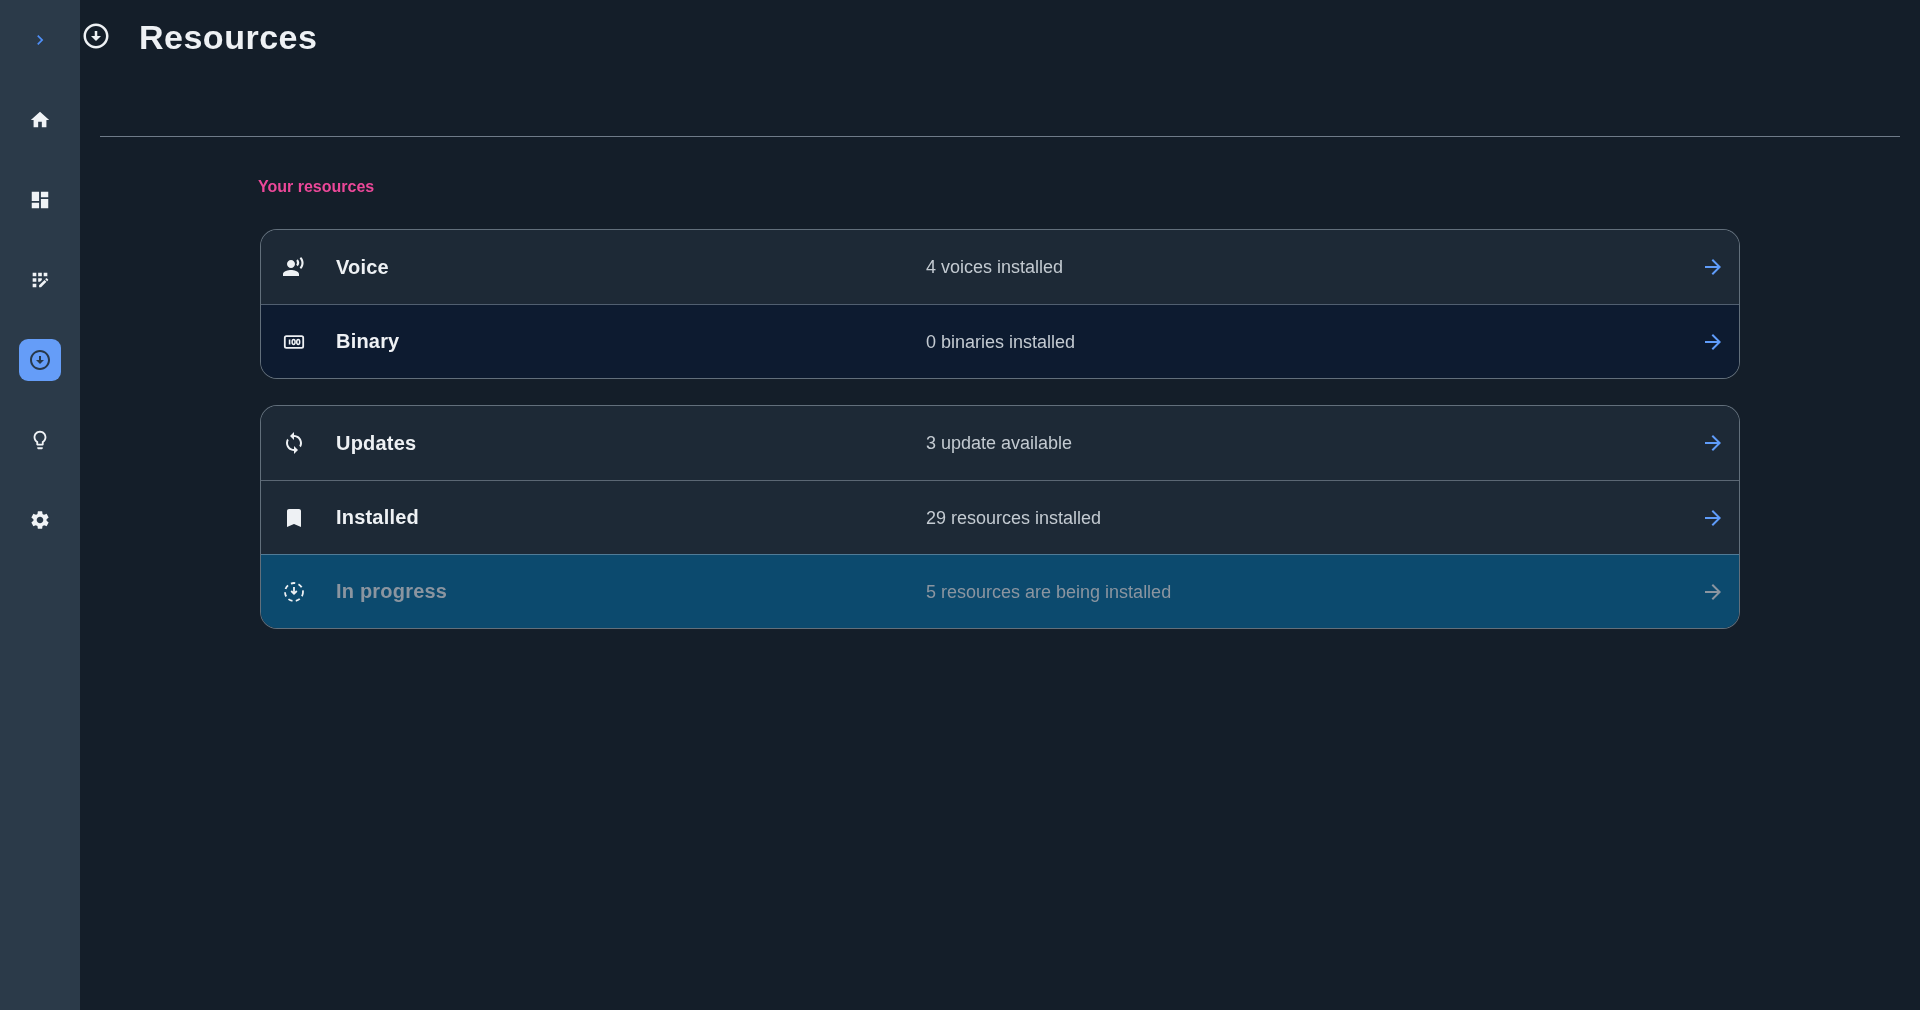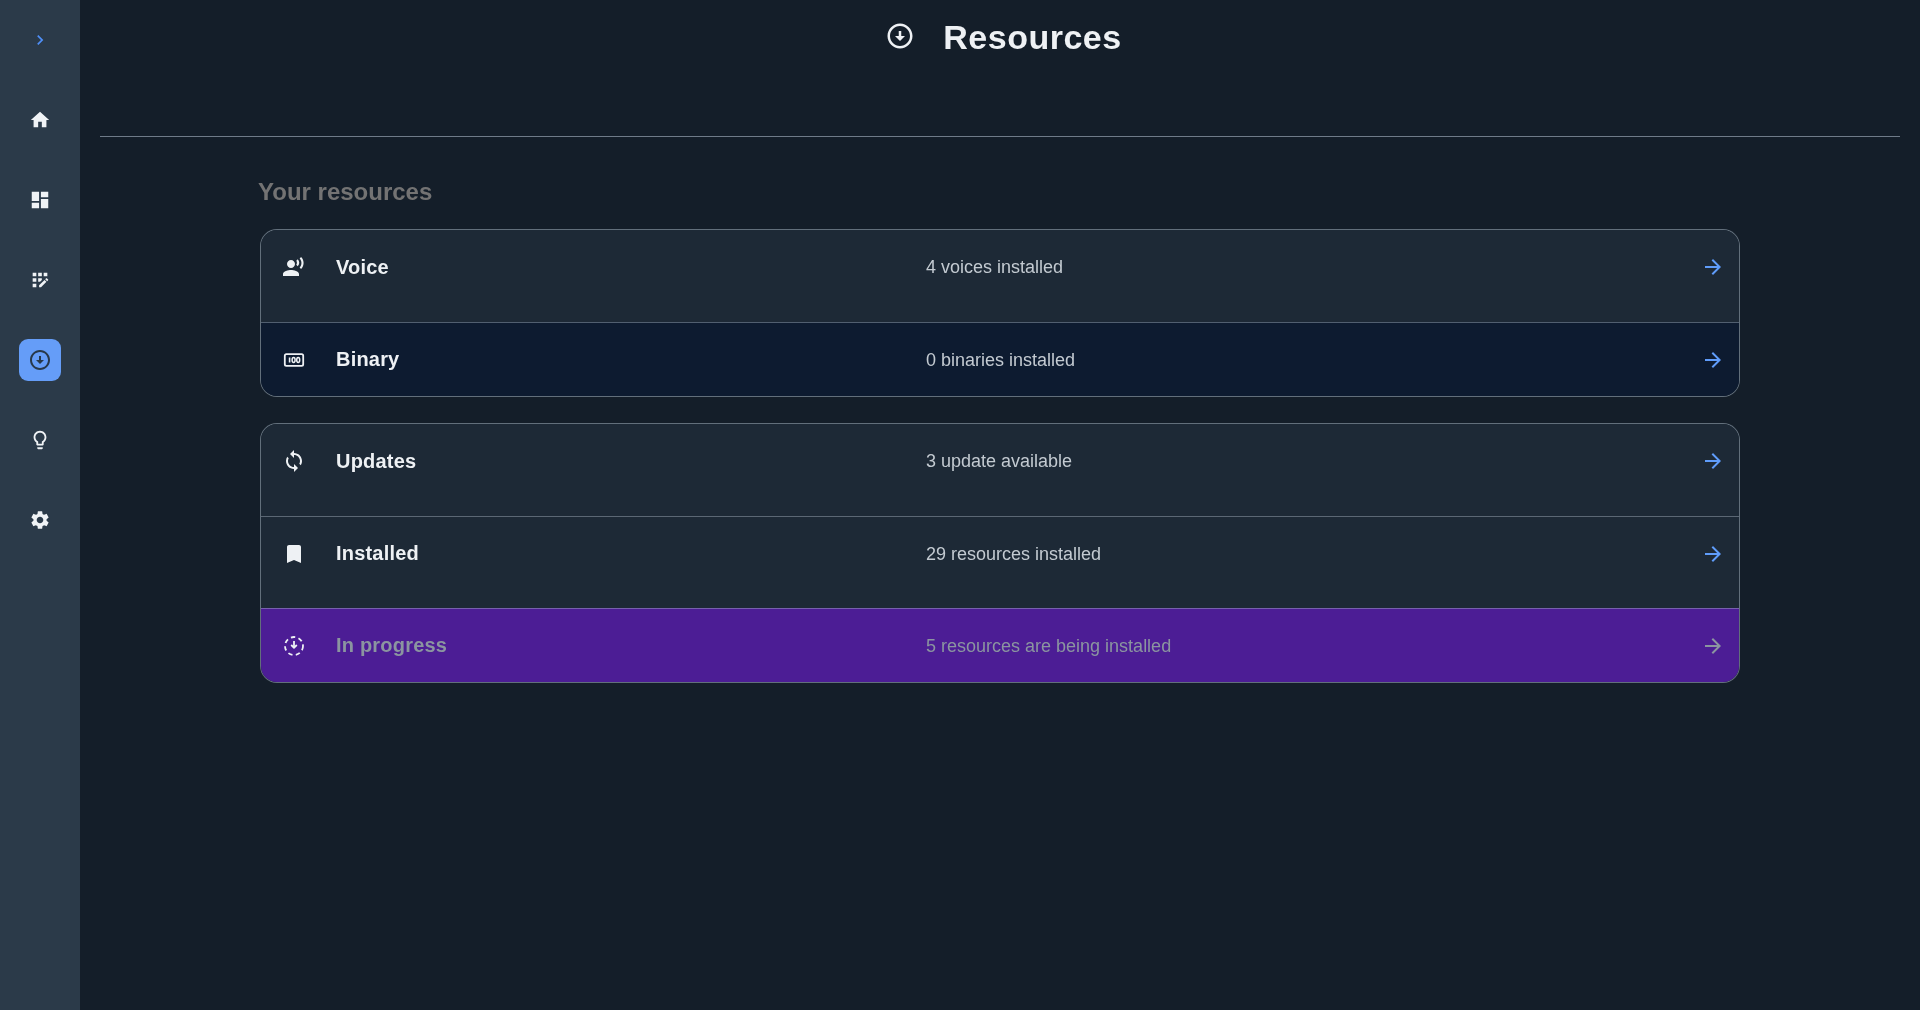--- a/index.html
+++ b/index.html
@@ -29,62 +29,62 @@
   .side-item.toggle svg { width:20px; height:20px; }
   .active-pill {
     width:42px; height:42px; border-radius:9px;
     background:#659df8; color:#27384a;
     display:flex; align-items:center; justify-content:center;
   }
   .active-pill svg { width:24px; height:24px; }
 
   
   .header {
-    position:absolute; left:87px; top:0; right:0; height:137px;
-    display:flex; align-items:flex-start; justify-content:center;
+    position:absolute; left:81px; top:0; right:0; height:137px;
+    display:flex; align-items:flex-start; 
   }
   .header-inner {
     margin-top:18px;
     display:flex; align-items:center; gap:28px;
   }
   .header-inner svg { width:30px; height:30px; color:#eef1f4; }
   .page-title {
     font-size:34px; font-weight:bold; letter-spacing:0.5px; color:#eef1f4;
   }
   .header-divider {
     position:absolute; left:100px; top:136px; width:1800px; height:1px;
     background:#6f7b88;
   }
 
   
   .section-title {
     position:absolute; left:258px; top:178px;
-    font-size:24px; font-weight:bold; color:#737373;
+    font-size:16px; font-weight:bold; color:#ec4899;
   }
   .cards {
     position:absolute; left:260px; top:229px; width:1480px;
   }
   .card {
     border:1px solid rgba(185,197,209,0.45);
     border-radius:17px;
     overflow:hidden;
     background:#1d2936;
   }
   .card + .card { margin-top:26px; }
   .row {
     position:relative;
     height:74px;
     display:flex; align-items:center;
     padding-left:21px;
     background:#1d2936;
     cursor:pointer;
   }
-  .row + .row { border-top:1px solid rgba(185,197,209,0.4);margin-top:18px; }
+  .row + .row { border-top:1px solid rgba(185,197,209,0.4); }
   .row--selected { background:#0d1b30; }
-  .row--disabled { background:#4c1d95; cursor:default; }
+  .row--disabled { background:#0c4a6e; cursor:default; }
   .row-icon {
     width:24px; height:24px; margin-right:30px;
     color:#eef1f4; display:flex; align-items:center; justify-content:center;
   }
   .row-icon svg { width:24px; height:24px; display:block; }
   .row-label {
     font-size:20px; font-weight:600; color:#eef1f4; letter-spacing:0.2px;
   }
   .row-status {
     position:absolute; left:665px; top:50%; transform:translateY(-50%);

